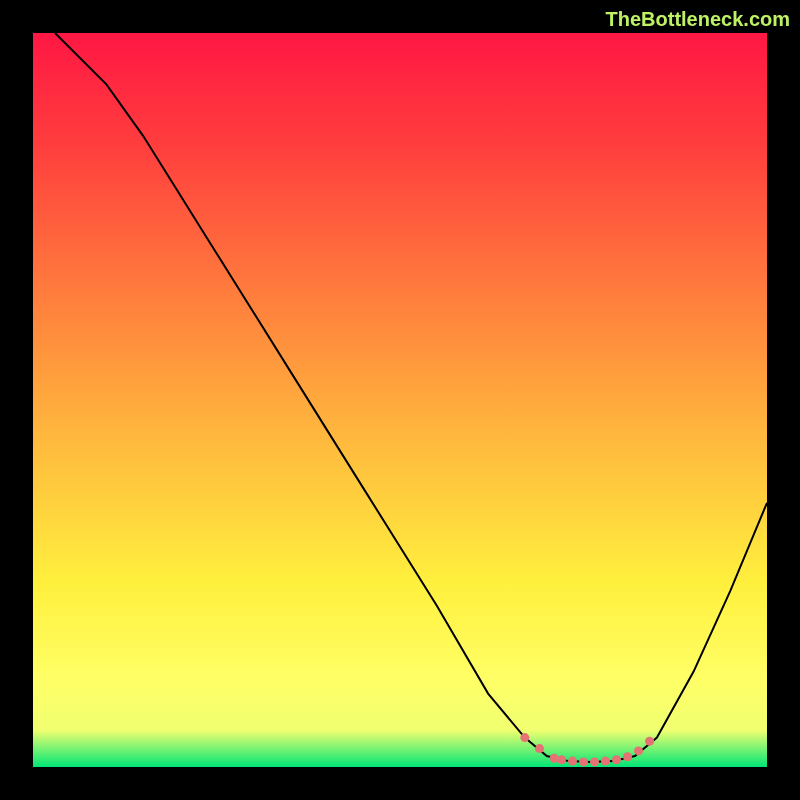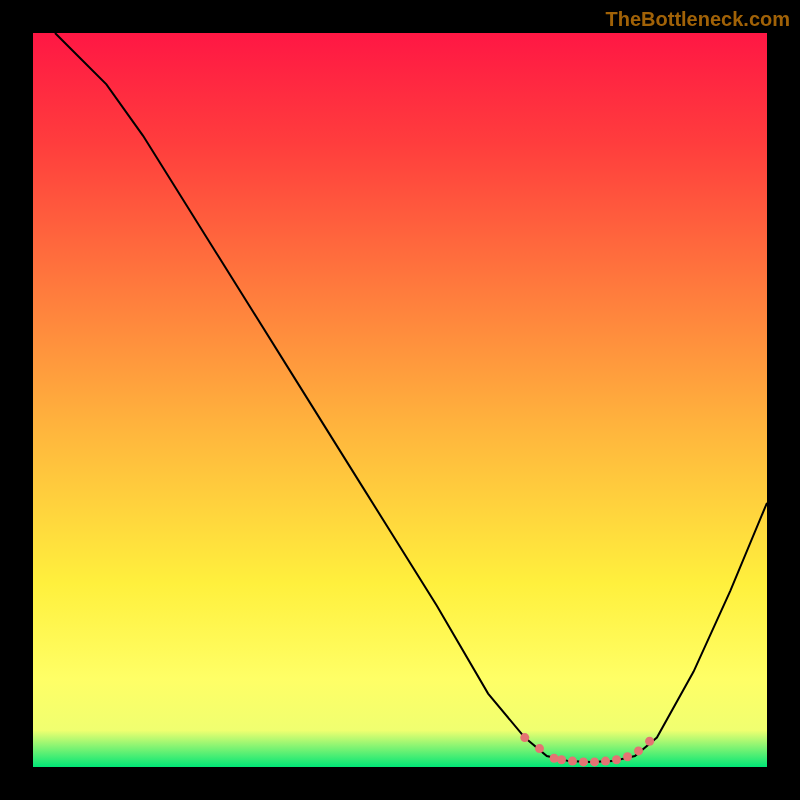--- a/index.html
+++ b/index.html
@@ -13,21 +13,21 @@
   }
   .container {
     width: 800px;
     height: 800px;
     position: relative;
   }
   .watermark {
     position: absolute;
     top: 8px;
     right: 10px;
-    color: #a16207;
+    color: #bef264;
     font-size: 20px;
     font-weight: bold;
     z-index: 10;
   }
   svg {
     display: block;
   }
 </style>
 </head>
 <body>

